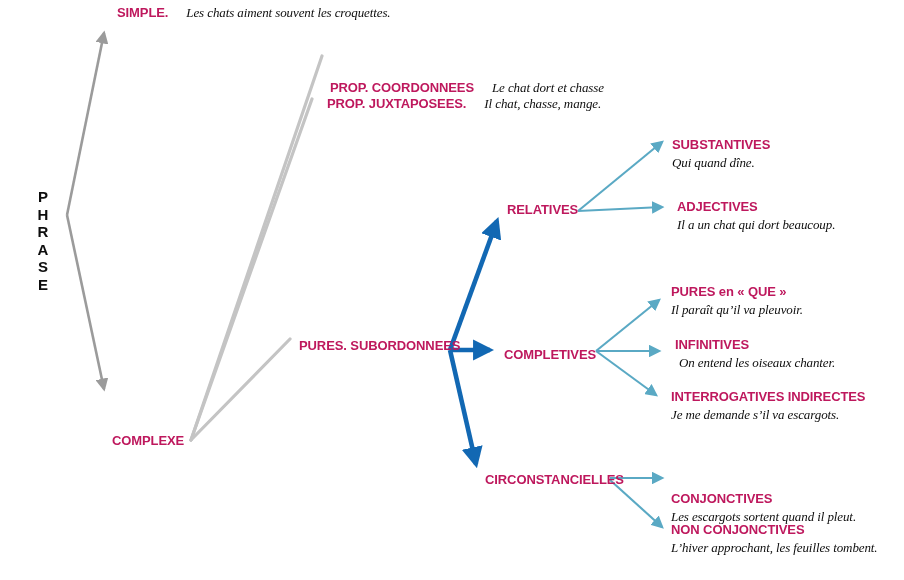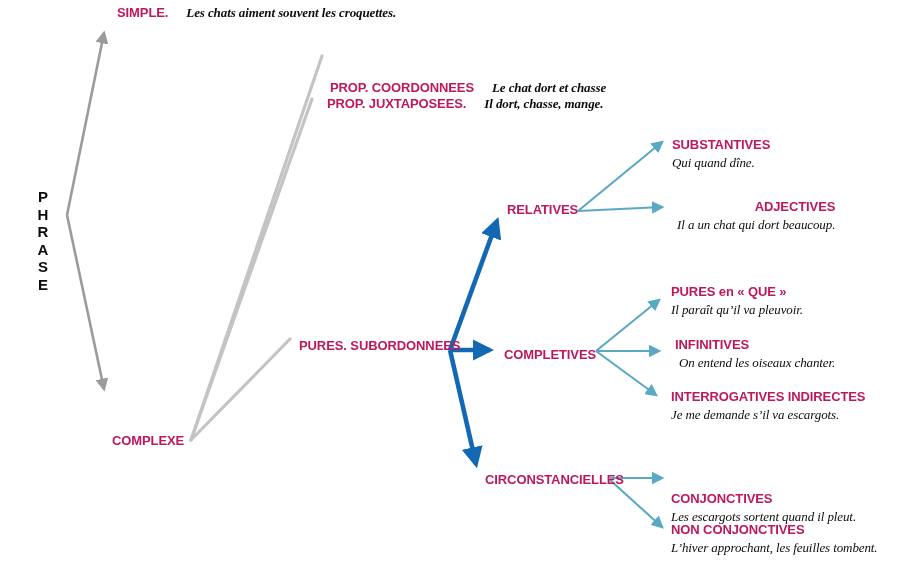--- a/index.html
+++ b/index.html
@@ -41,21 +41,20 @@
   }
   .ex {
     font-family: "Liberation Serif", serif;
     font-style: italic;
     font-size: 13px;
     color: #0d0d0d;
     letter-spacing: -0.1px;
   }
   .ex-inline {
     margin-left: 18px;
-    font-weight: bold;
   }
   .stacked .cat { display: block; }
   .stacked .ex  { display: block; margin-top: 4px; }
 
   
   #phrase-label {
     position: absolute;
     left: 34px;
     top: 188px;
     font-family: "Liberation Sans", sans-serif;
@@ -153,21 +152,21 @@
 
   <div class="node" style="left:112px; top:432px;">
     <span class="cat">COMPLEXE</span>
   </div>
 
   <div class="node" style="left:330px; top:53px;margin-top:26px;">
     <span class="cat">PROP. COORDONNEES</span><span class="ex ex-inline">Le chat dort et chasse</span>
   </div>
 
   <div class="node" style="left:327px; top:95px;">
-    <span class="cat">PROP. JUXTAPOSEES.</span><span class="ex ex-inline">Il dort, chasse, mange.</span>
+    <span class="cat">PROP. JUXTAPOSEES.</span><span class="ex ex-inline">Il chat, chasse, mange.</span>
   </div>
 
   <div class="node" style="left:299px; top:337px;">
     <span class="cat">PURES. SUBORDONNEES</span>
   </div>
 
   <div class="node" style="left:507px; top:201px;">
     <span class="cat">RELATIVES</span>
   </div>
 
@@ -177,21 +176,21 @@
 
   <div class="node" style="left:485px; top:471px;">
     <span class="cat">CIRCONSTANCIELLES</span>
   </div>
 
   <div class="node stacked" style="left:672px; top:138px;">
     <span class="cat">SUBSTANTIVES</span>
     <span class="ex">Qui quand dîne.</span>
   </div>
 
-  <div class="node stacked" style="left:677px; top:200px;text-align:right;">
+  <div class="node stacked" style="left:677px; top:200px;">
     <span class="cat">ADJECTIVES</span>
     <span class="ex">Il a un chat qui  dort beaucoup.</span>
   </div>
 
   <div class="node stacked" style="left:671px; top:285px;">
     <span class="cat">PURES en « QUE »</span>
     <span class="ex">Il paraît qu’il va pleuvoir.</span>
   </div>
 
   <div class="node stacked" style="left:675px; top:338px;">

